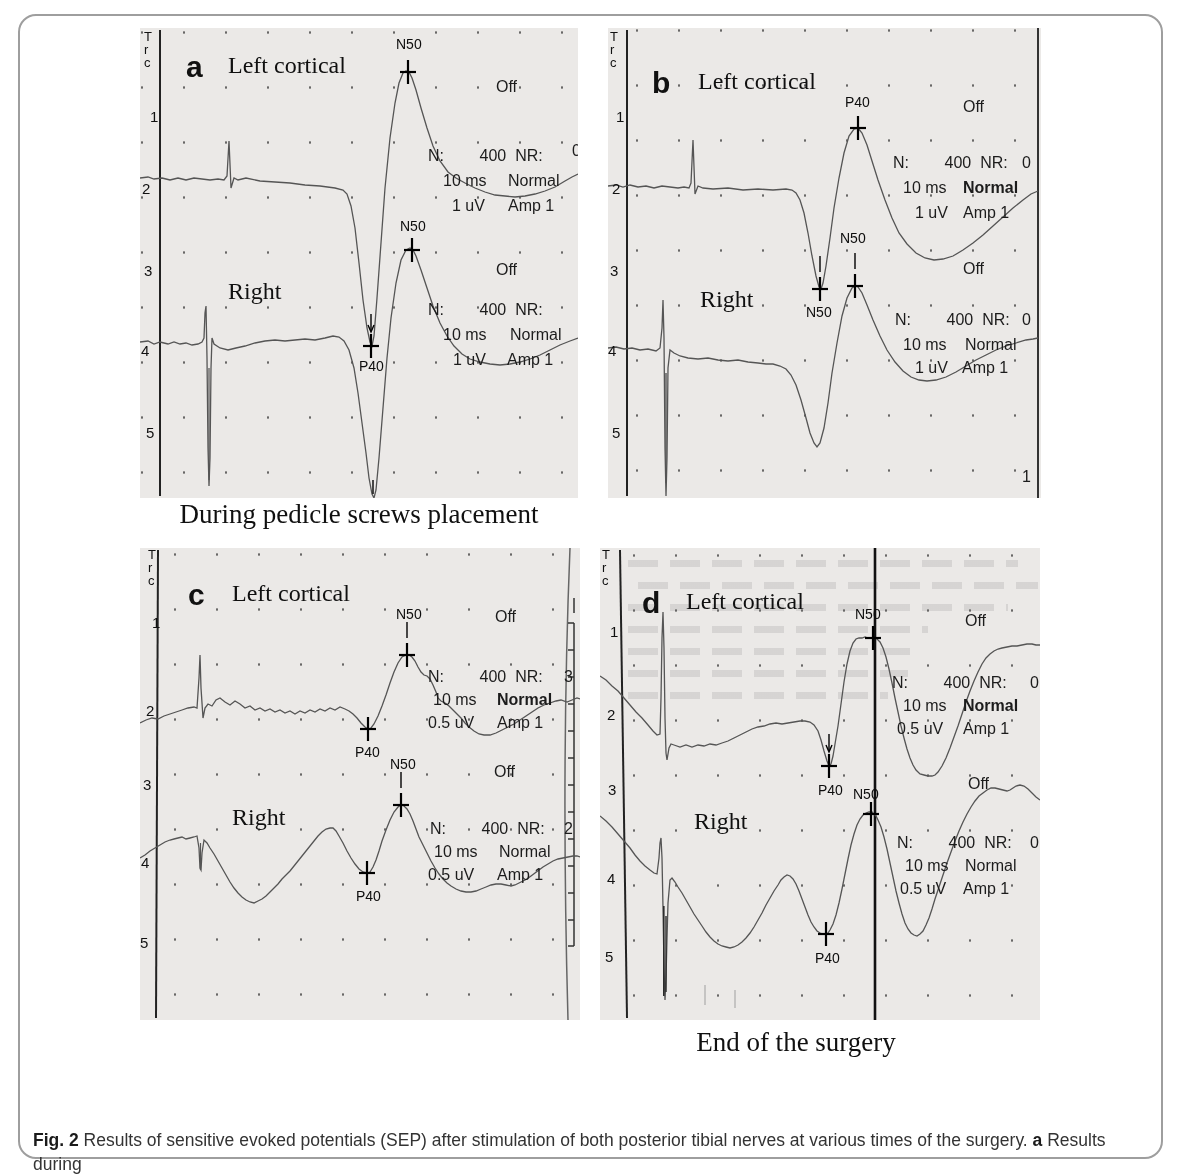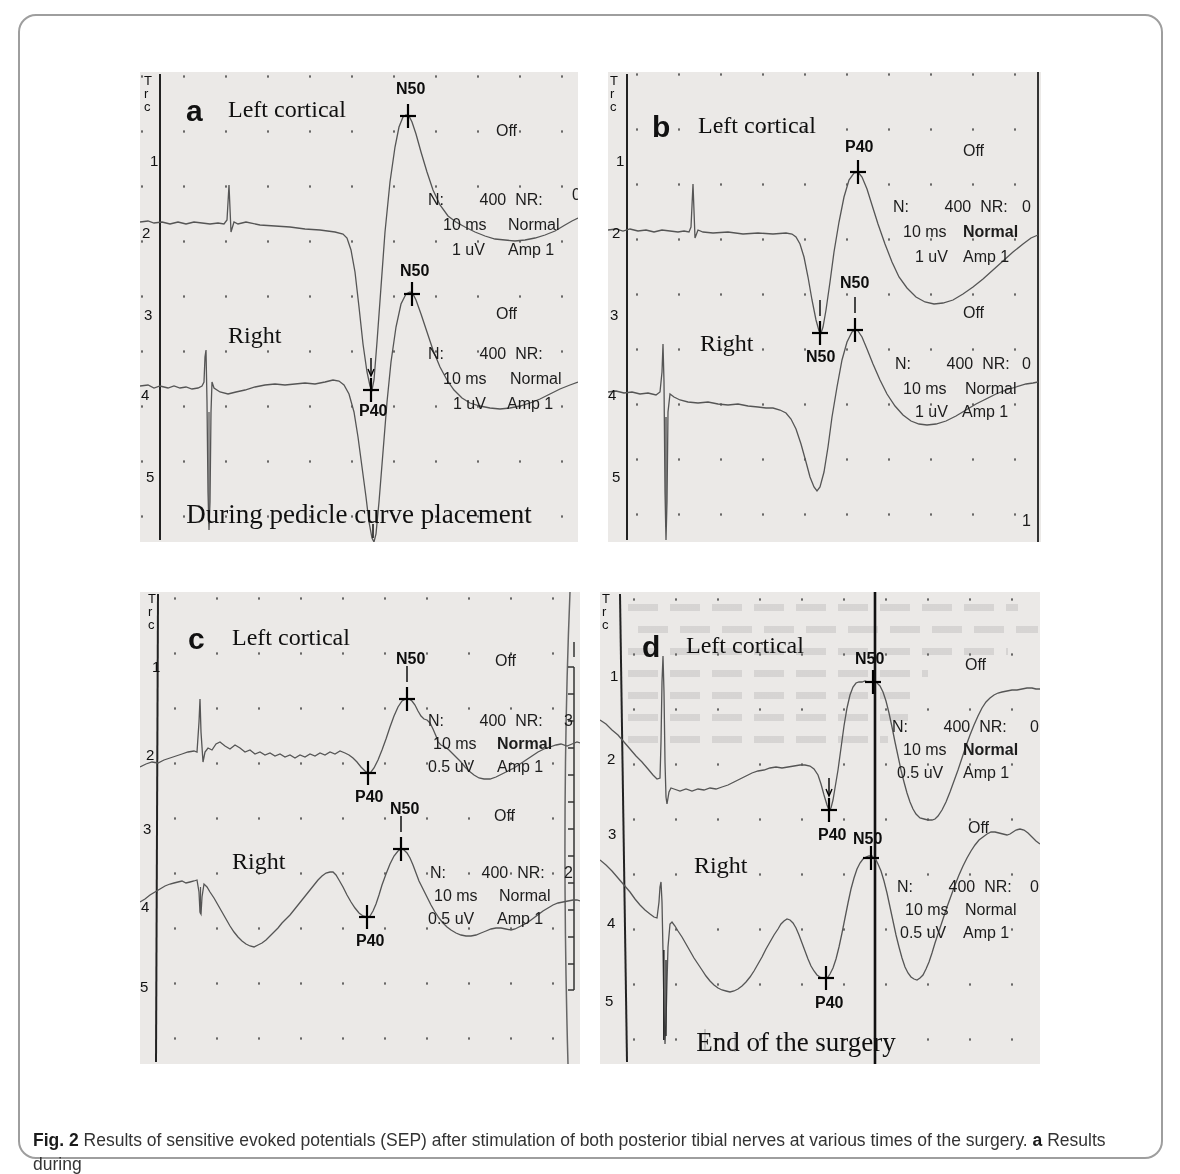--- a/index.html
+++ b/index.html
@@ -2,25 +2,25 @@
 <html><head>
 <meta charset="utf-8">
 <style>
   html,body{margin:0;padding:0;background:#fff;}
   .page{position:relative;width:1180px;height:1174px;background:#fff;overflow:hidden;
         font-family:"Liberation Sans",sans-serif;}
   .figbox{position:absolute;left:18px;top:14px;width:1141px;height:1141px;
           border:2px solid #9e9e9e;border-radius:18px;background:#fff;}
   .panel{position:absolute;background-color:#ebe9e7;overflow:hidden;
          background-image:radial-gradient(circle,rgba(60,60,60,.75) 0.9px,transparent 1.5px);
-         background-size:42px 55px;margin-top:44px;}
+         background-size:42px 55px;}
   .panel svg{position:absolute;left:0;top:0;}
   .lbl{position:absolute;font-size:16px;color:#1c1c1c;white-space:pre;line-height:1.1;}
   .bold{font-weight:bold;}
-  .mk{position:absolute;font-size:16px;color:#0d0d0d;white-space:nowrap;font-weight:bold;}
+  .mk{position:absolute;font-size:14px;color:#0d0d0d;white-space:nowrap;}
   .tnum{position:absolute;font-size:15px;color:#111;}
   .trc{position:absolute;font-size:13px;line-height:13px;width:9px;color:#111;
        overflow-wrap:anywhere;word-break:break-all;}
   .letter{position:absolute;font-size:30px;font-weight:bold;color:#111;}
   .srf{position:absolute;font-family:"Liberation Serif",serif;font-size:24px;color:#101010;white-space:pre;}
   .subcap{position:absolute;font-family:"Liberation Serif",serif;font-size:27px;color:#101010;
           text-align:center;white-space:pre-line;line-height:29px;}
   .figcap{position:absolute;left:33px;top:1128px;width:1118px;font-size:17.5px;
           line-height:24px;color:#333;}
   .figcap .b{font-weight:bold;color:#1a1a1a;}
@@ -76,21 +76,21 @@
     <span class="lbl" style="left:356px;top:233px;">Off</span>
     <span class="lbl" style="left:288px;top:273px;">N:        400  NR:</span>
     <span class="lbl" style="left:303px;top:298px;">10 ms</span>
     <span class="lbl" style="left:370px;top:298px;">Normal</span>
     <span class="lbl" style="left:313px;top:323px;">1 uV</span>
     <span class="lbl" style="left:367px;top:323px;">Amp 1</span>
     <span class="mk" style="left:256px;top:8px;">N50</span>
     <span class="mk" style="left:219px;top:330px;">P40</span>
     <span class="mk" style="left:260px;top:190px;">N50</span>
   </div>
-  <div class="subcap" style="left:140px;top:500px;width:438px;">During pedicle curve placement</div>
+  <div class="subcap" style="left:140px;top:500px;width:438px;">During pedicle screws placement</div>
 
   <div class="panel" style="left:608px;top:28px;width:433px;height:470px;background-position:50px 30px;">
     <svg width="433" height="470" viewBox="0 0 433 470">
       <line x1="19" y1="2" x2="19" y2="468" stroke="#222" stroke-width="2"></line>
       <line x1="430" y1="0" x2="430" y2="470" stroke="#333" stroke-width="2"></line>
       <path fill="none" stroke="#555" stroke-width="1.3" d="M0,158 L8,157 L15,159 L22,157 L30,159 L38,158 L46,160 L54,158 L62,159 L70,160 L76,159 L81,160 L83,155 L85,112 L87,166 L90,158 L95,160 L105,161 L120,160 L135,162 L150,161 L165,162 L178,161 L184,162 L188,165 L192,172 L196,185 L200,205 L204,228 L208,248 L211,259 L213,261 L215,255 L218,238 L222,210 L226,180 L231,150 L236,125 L241,108 L246,101 L250,100 L254,105 L259,117 L264,133 L270,152 L277,172 L284,190 L291,205 L299,216 L308,225 L317,230 L326,232 L335,231 L345,228 L355,222 L365,215 L375,207 L385,198 L395,189 L405,180 L415,172 L423,166 L430,163"></path>
       <path fill="none" stroke="#555" stroke-width="1.3" d="M0,320 L8,319 L16,321 L24,320 L32,322 L40,321 L48,323 L52,320 L54,300 L55,272 L56,310 L57,420 L58,468 L59,430 L60,340 L62,322 L66,325 L72,328 L80,330 L90,331 L100,330 L110,332 L120,333 L130,332 L140,334 L150,335 L158,336 L165,336 L172,338 L178,341 L183,347 L188,357 L193,372 L198,390 L202,405 L206,415 L209,419 L212,415 L216,400 L220,375 L224,345 L229,315 L234,288 L239,270 L244,260 L247,258 L250,259 L254,265 L259,277 L265,292 L272,308 L279,322 L287,334 L295,343 L303,349 L311,352 L319,353 L328,352 L338,349 L348,344 L358,338 L368,332 L378,327 L388,322 L398,318 L408,315 L418,312 L425,311 L430,310"></path>
       <line x1="58" y1="345" x2="58" y2="455" stroke="#555" stroke-width="1.4"></line>
       <g stroke="#000" stroke-width="2.2">
         <line x1="250" y1="88" x2="250" y2="112"></line>

